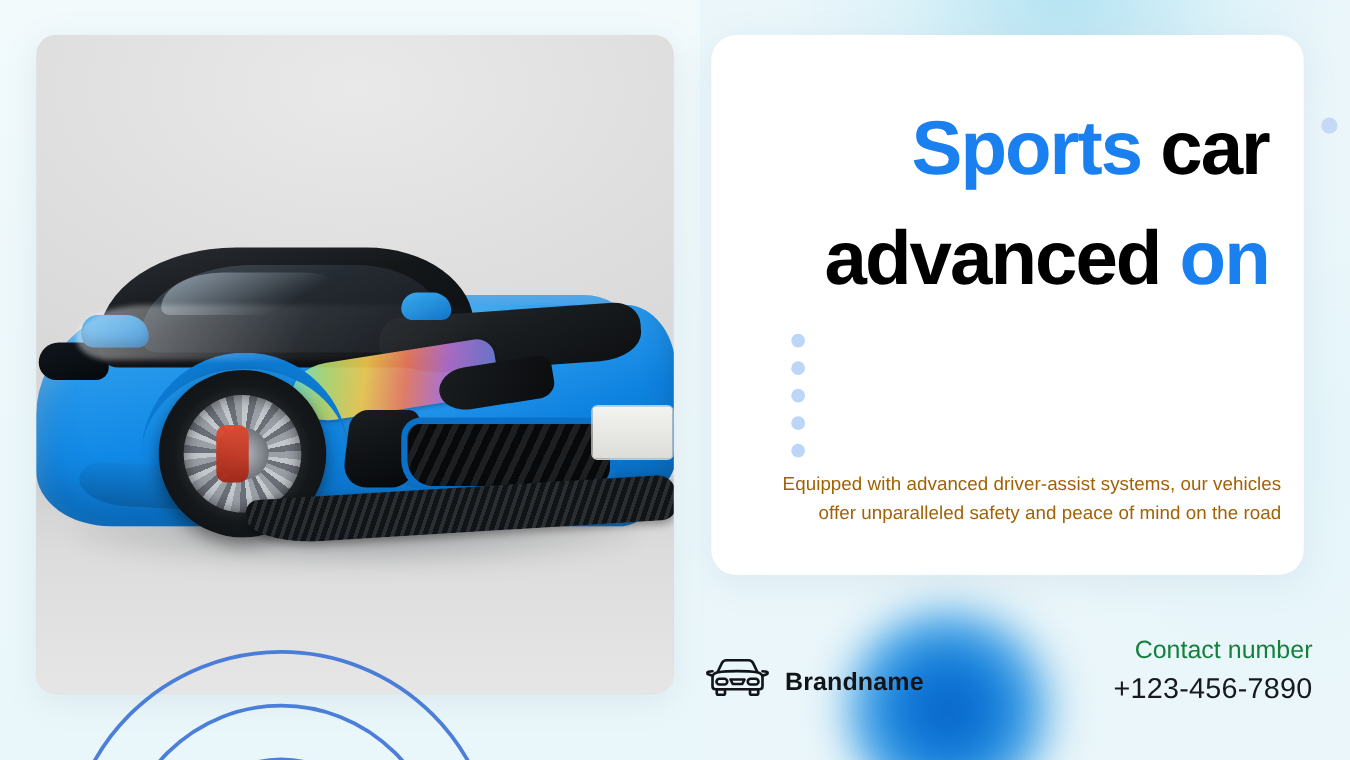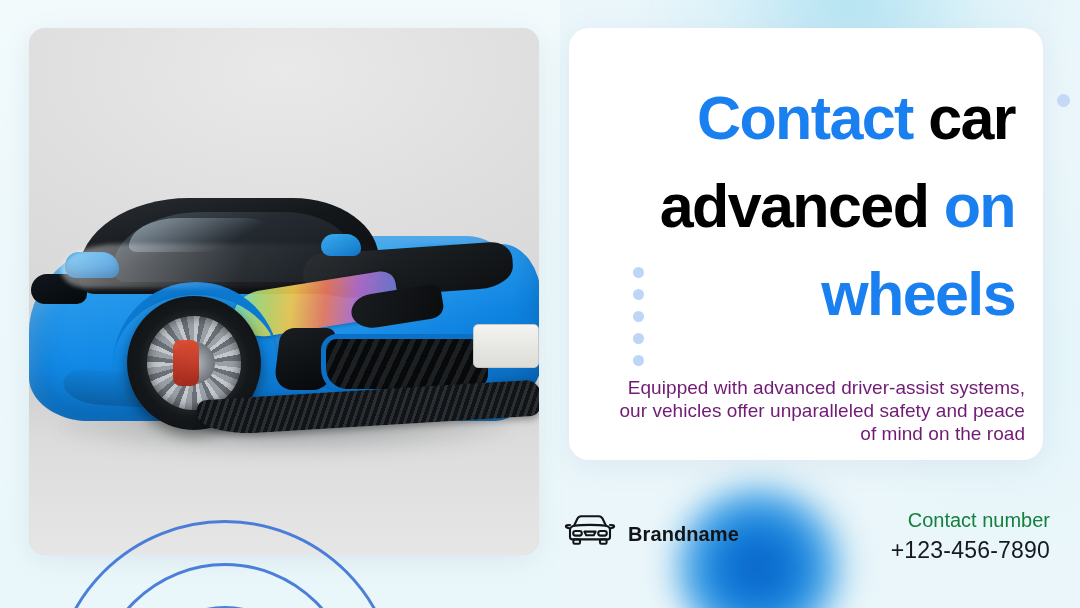--- a/index.html
+++ b/index.html
@@ -207,37 +207,37 @@
     display:flex; flex-direction:column; gap:11px;
   }
   #dots-column .dot {
     width:11px; height:11px; border-radius:50%;
     background:#bdd6f7;
   }
 
   #body-copy {
     position:absolute; left:44px; right:18px; top:348px;
     text-align:right;
-    font-size:19px; line-height:23px;
-    color:#701a75; font-weight:400;
+    font-size:15px; line-height:23px;
+    color:#a16207; font-weight:400;
     letter-spacing:.05px;
   }
 
   
   #blue-blob {
     position:absolute; left:664px; top:474px;
     width:196px; height:180px;
     background:radial-gradient(ellipse 58% 62% at 48% 52%, #0a63c8 0%, #0f7ad8 32%, #4aa6e8 58%, rgba(170,215,240,.45) 78%, rgba(234,246,250,0) 92%);
     filter:blur(13px);
     border-radius:50%;
   }
 
   
   #brand-lockup {
-    position:absolute; left:564px; top:512px;
+    position:absolute; left:564px; top:524px;
     display:flex; align-items:center; gap:12px;
   }
   #brand-name {
     font-size:20px; font-weight:700; color:#111418;
     letter-spacing:.1px;
   }
 
   
   #contact-block {
     position:absolute; right:30px; top:506px;
@@ -299,27 +299,26 @@
     <div class="cgrille"></div>
     <div class="cplate"></div>
     <div class="csplitter"></div>
     <div class="cgloss"></div>
   </div>
 </div>
 
 <div id="content-card">
 
   <h1 id="headline">
-    <span class="blue">Contact</span>
+    <span class="blue">Sports</span>
     <span>car</span>
     <br>
     <span>advanced</span>
     <span class="blue">on</span>
     <br>
-    <span class="blue">wheels</span>
   </h1>
 
   <div id="dots-column">
     <span class="dot"></span>
     <span class="dot"></span>
     <span class="dot"></span>
     <span class="dot"></span>
     <span class="dot"></span>
   </div>
 

